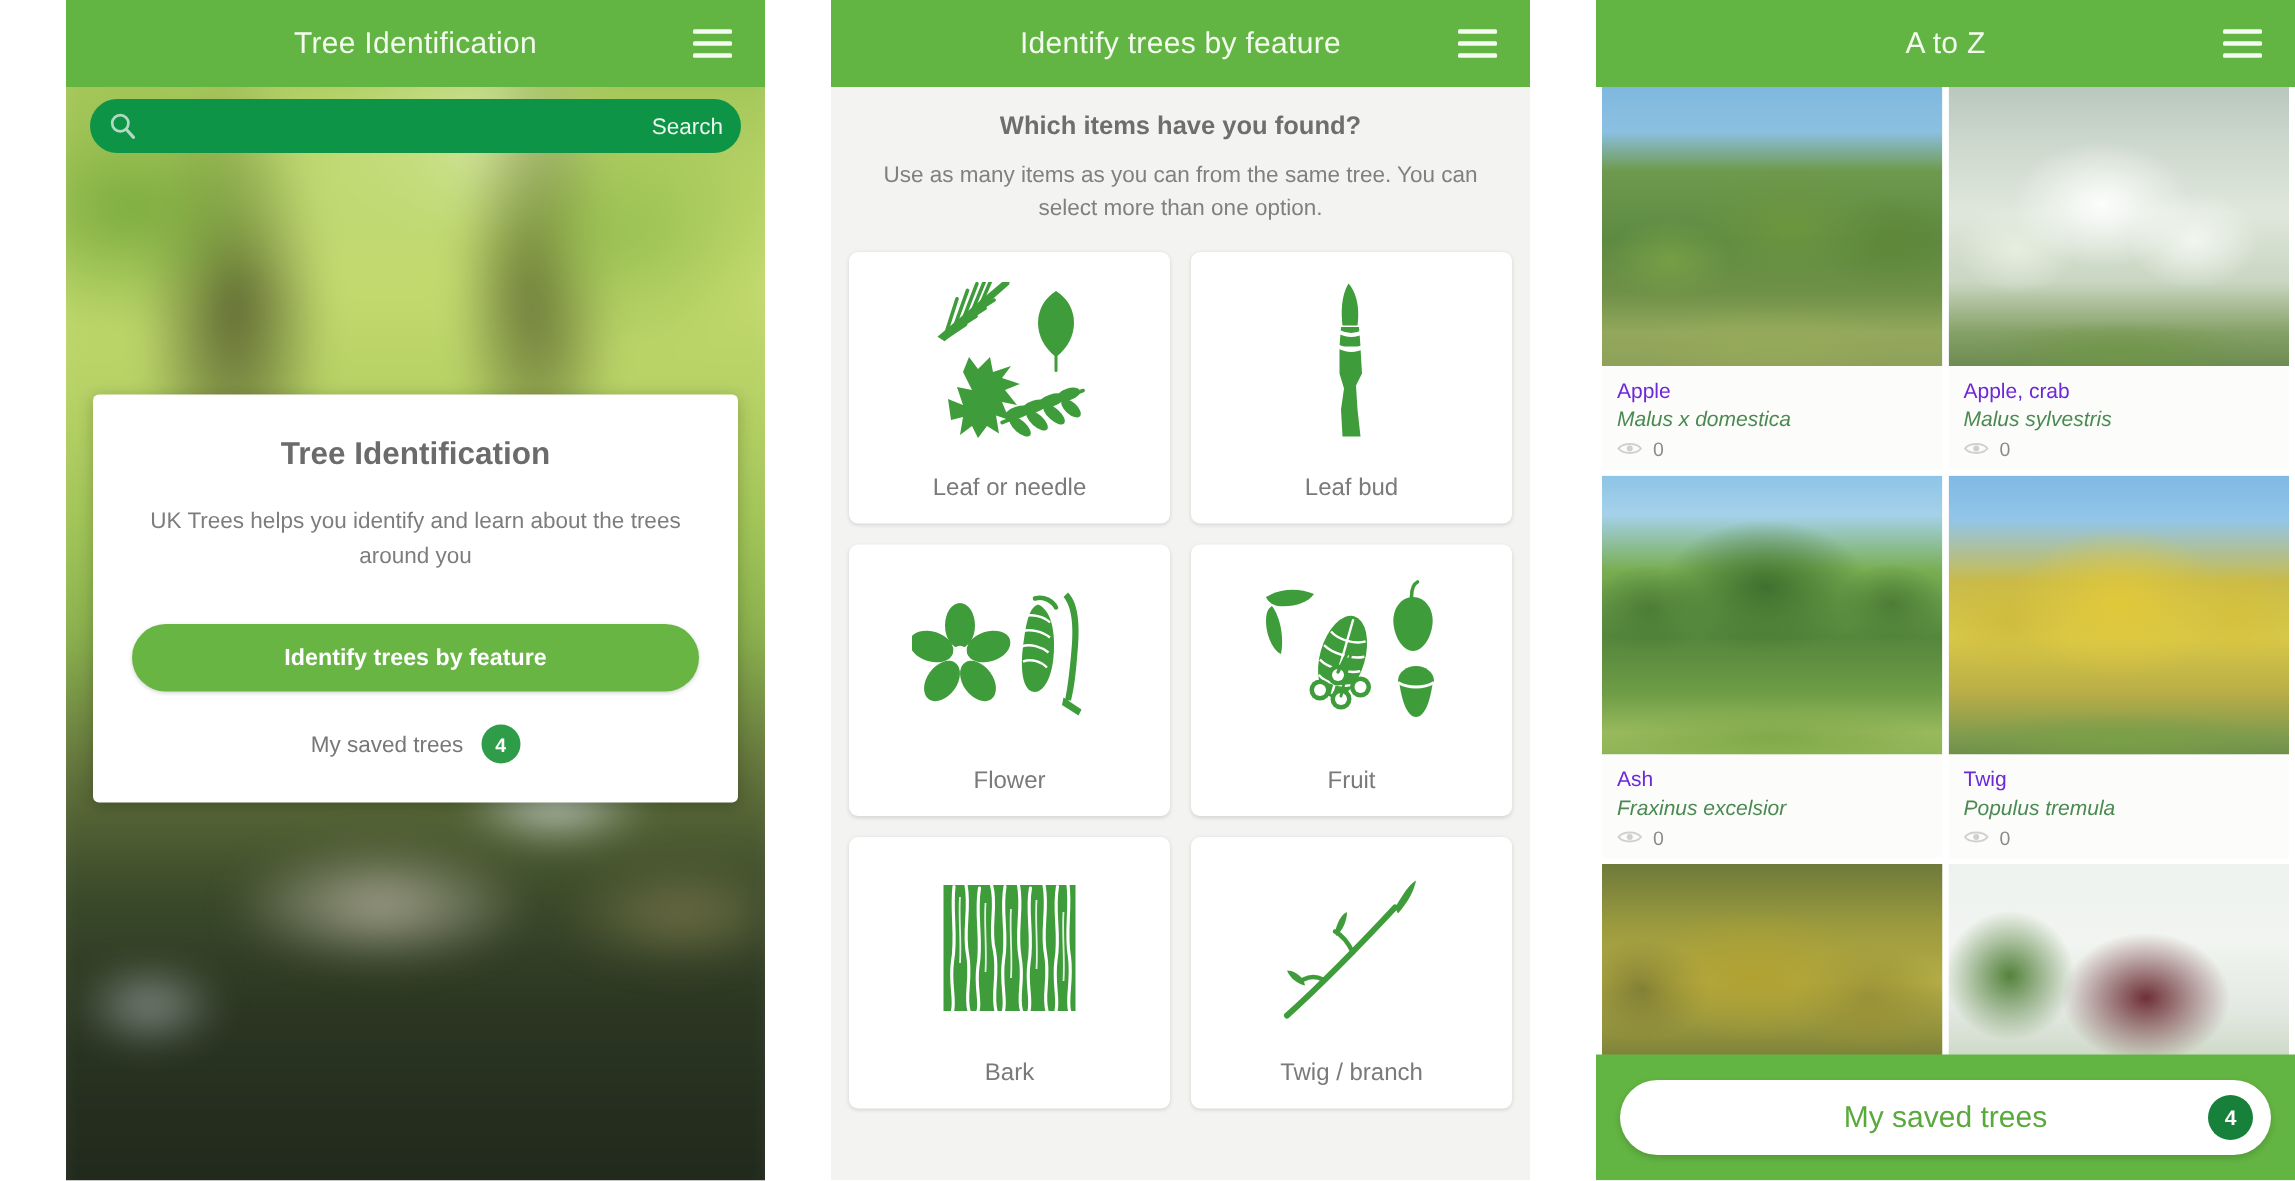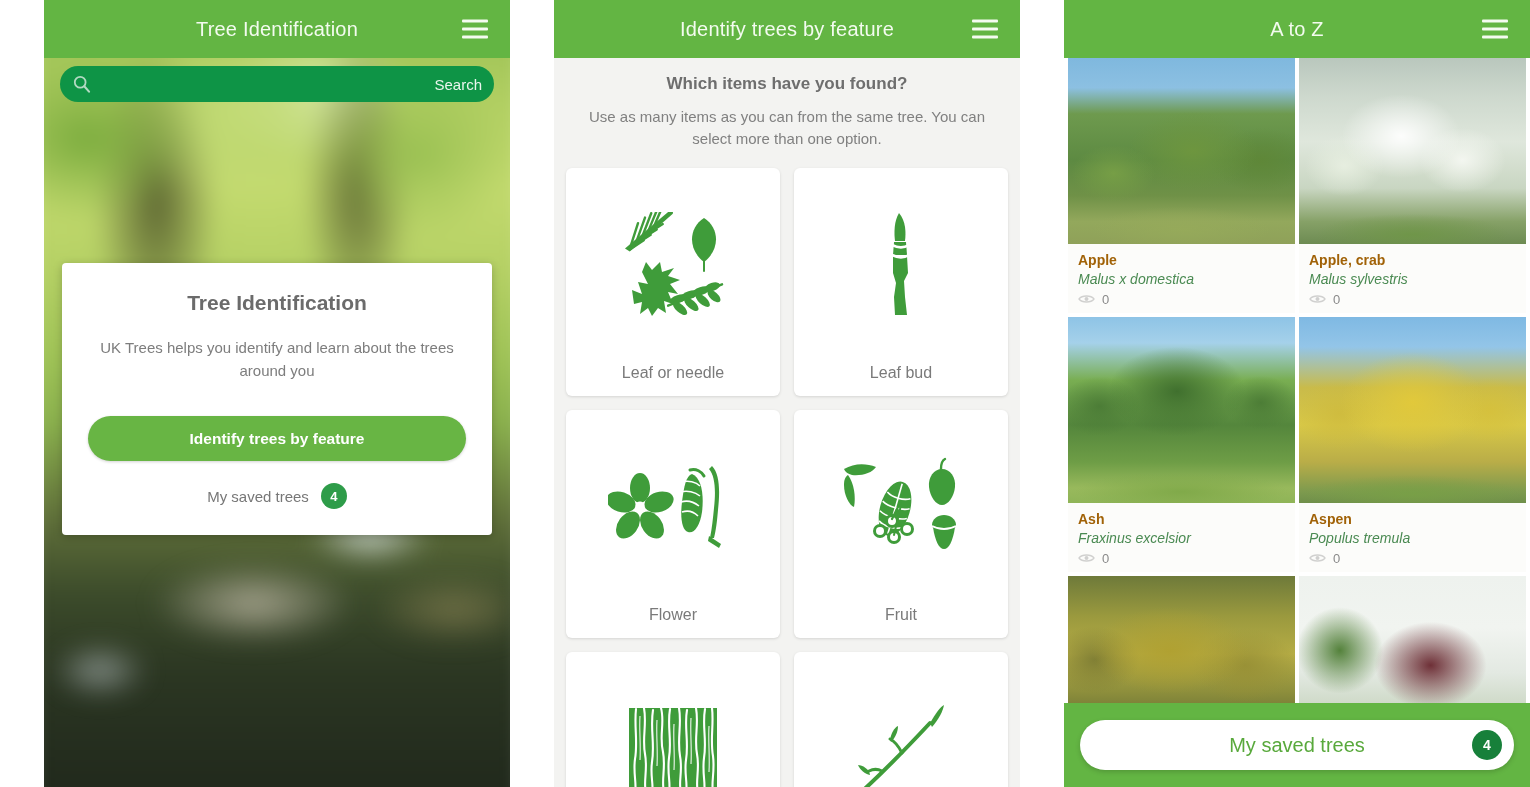--- a/index.html
+++ b/index.html
@@ -125,37 +125,37 @@
     text-align: center; font-size: 15px; color: #808080;
     line-height: 1.45; margin-bottom: 18px; padding: 0 6px;
   }
   .grid {
     display: grid; grid-template-columns: 1fr 1fr;
     gap: 14px;
   }
   .feat-card {
     background: #fff; border-radius: 6px;
     box-shadow: 0 1px 3px rgba(0,0,0,.13);
-    height: 228px; display: flex; flex-direction: column;
+    height: 181px; display: flex; flex-direction: column;
     align-items: center; justify-content: flex-end;
     padding-bottom: 14px; cursor: pointer;
   }
   .feat-ico { flex: 1 1 auto; display: flex; align-items: center; justify-content: center; width: 100%; }
   .feat-lbl { font-size: 16px; color: #7a7a7a; }
 
   
   .p3-body { position: relative; height: 729px; background: #fff; }
   .tree-grid {
     display: grid; grid-template-columns: 1fr 1fr;
     gap: 4px; padding: 0 4px;
   }
   .tree-cell { position: relative; background: #fff; overflow: hidden; }
   .tree-photo { width: 100%; height: 186px; position: relative; overflow: hidden; }
   .tree-meta { padding: 7px 10px 6px; background: #fcfcfa; }
-  .tree-name { font-size: 14px; color: #a16207; line-height: 1.35; font-weight: bold; }
+  .tree-name { font-size: 14px; color: #6d28d9; line-height: 1.35; }
   .tree-latin { font-size: 14px; color: #4a8a52; font-style: italic; line-height: 1.35; }
   .tree-count { display: flex; align-items: center; gap: 7px; margin-top: 3px; }
   .eye-ico { opacity: .33; display: block; }
   .tree-count-n { font-size: 13px; color: #8a8a8a; }
 
   .p3-bottom {
     position: absolute; left: 0; right: 0; bottom: 0; height: 84px;
     background: #63b543; display: flex; align-items: center; padding: 0 16px;
   }
   .saved-pill {
@@ -537,21 +537,21 @@
               <span class="tree-count-n">0</span>
             </div>
           </div>
         </div>
 
         <div class="tree-cell">
           <div class="tree-photo">
               <div class="ph-aspen"></div>
             </div>
           <div class="tree-meta">
-            <div class="tree-name">Aspen</div>
+            <div class="tree-name">Twig</div>
             <div class="tree-latin">Populus tremula</div>
             <div class="tree-count">
               <svg class="eye-ico" width="17" height="10" viewBox="0 0 17 10">
                 <path d="M1 5 C4 1 13 1 16 5 C13 9 4 9 1 5 Z" fill="none" stroke="#7a7a7a" stroke-width="1.3"></path>
                 <circle cx="8.5" cy="5" r="2" fill="#7a7a7a"></circle>
               </svg>
               <span class="tree-count-n">0</span>
             </div>
           </div>
         </div>

